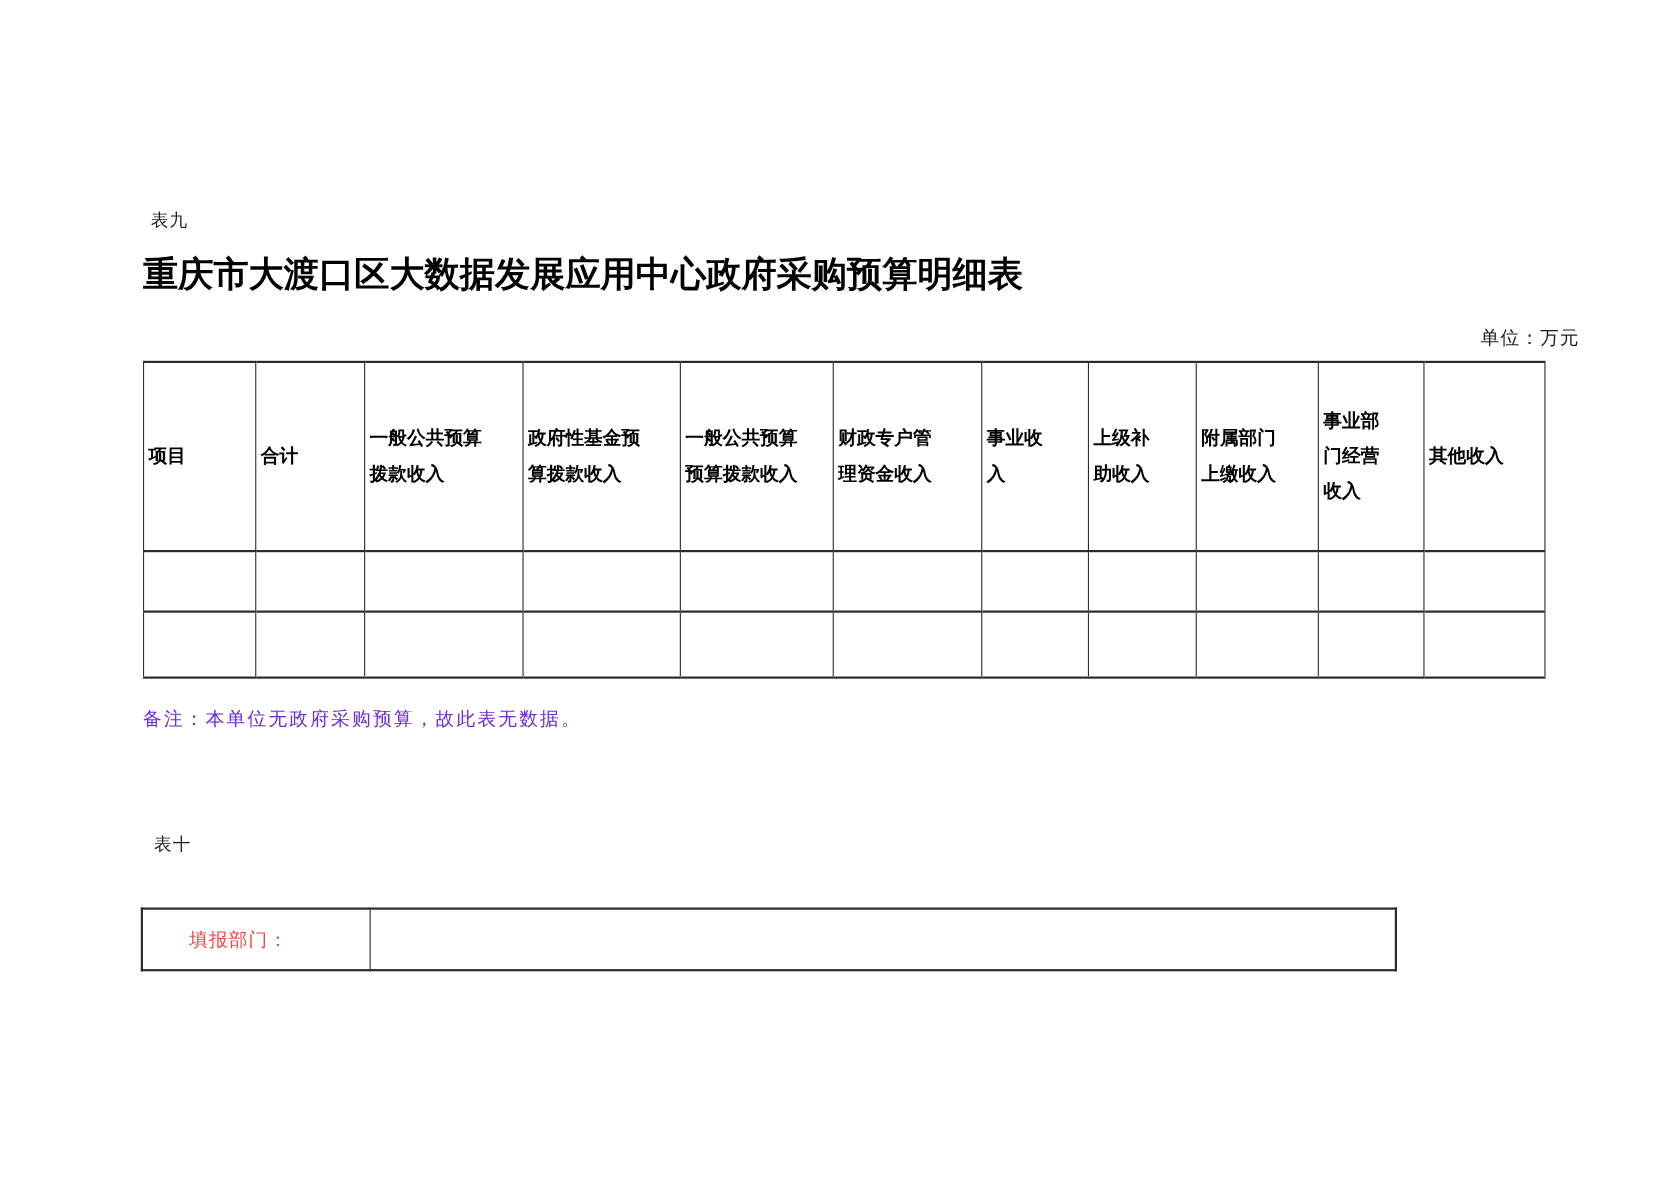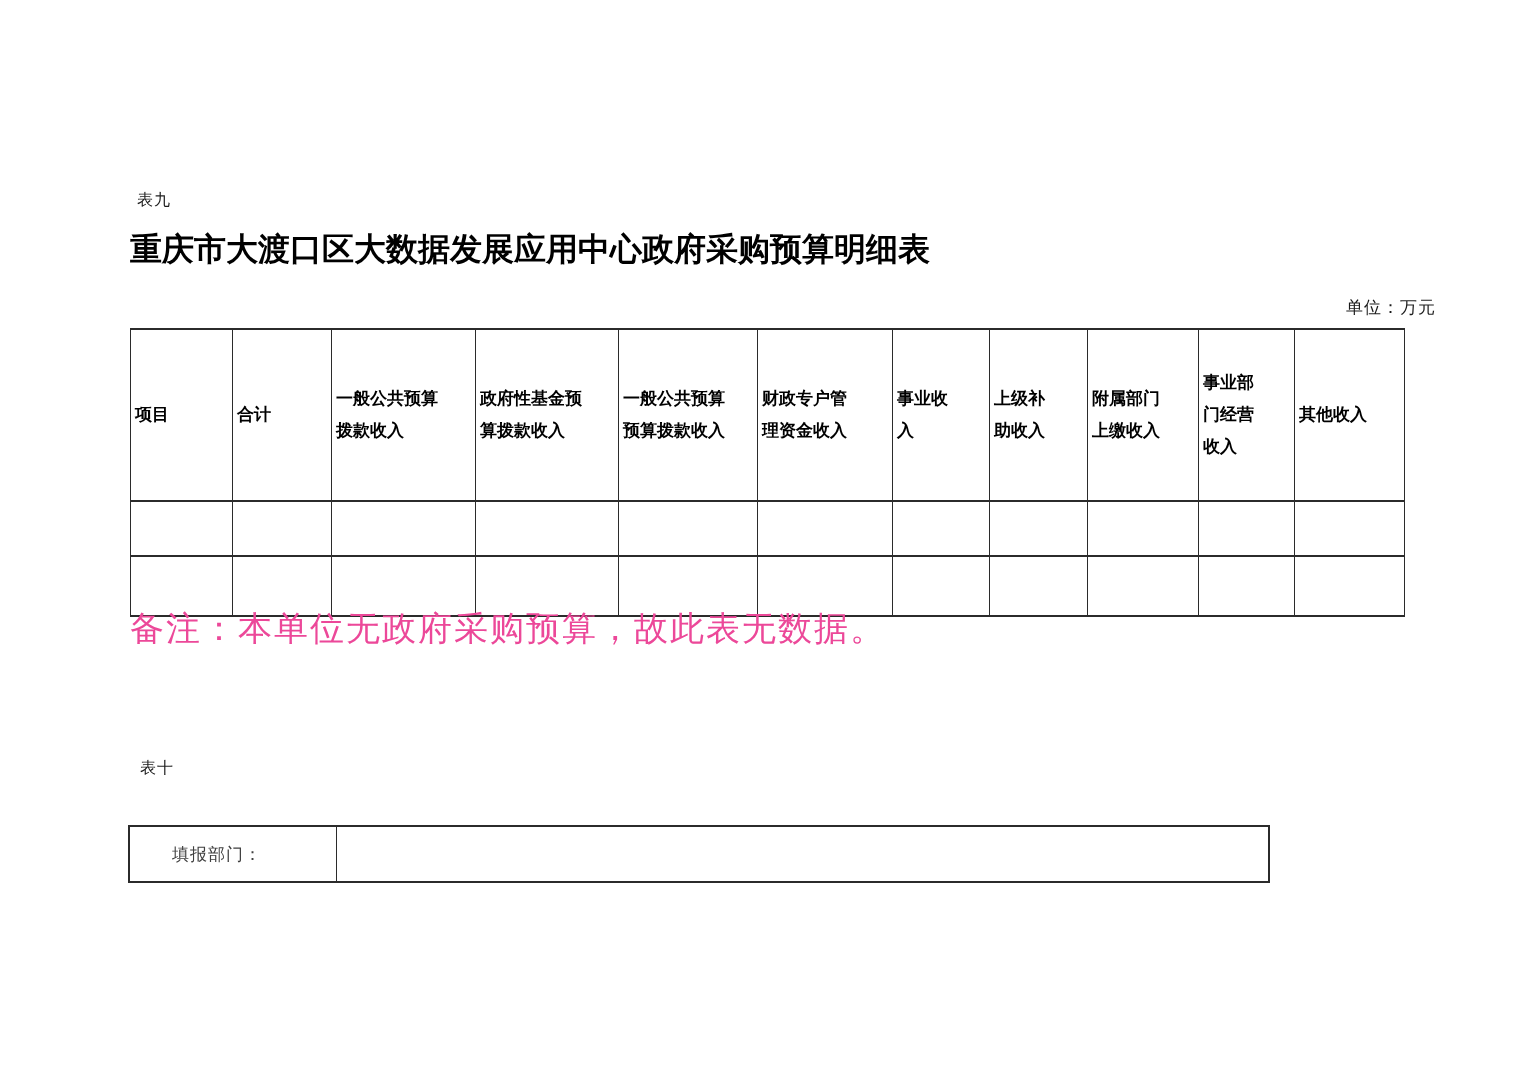--- a/index.html
+++ b/index.html
@@ -83,31 +83,31 @@
   }
   table.perf td {
     border: 1px solid #2b2b2b;
     height: 52px;
     vertical-align: middle;
   }
   table.perf { border: 2px solid #2b2b2b; }
   table.perf td.dept-label {
     font-size: 17px;
     letter-spacing: 1px;
-    color: #404040;
+    color: #ef4444;
     padding-left: 42px;
   }
 
   #note9 {
     position: absolute;
     left: 130px;
-    top: 606px;
-    font-size: 34px;
+    top: 642px;
+    font-size: 17px;
     letter-spacing: 2px;
-    color: #ec4899;
+    color: #6d28d9;
   }
 </style>
 </head>
 <body>
 
 <div class="page">
 
   <div id="tag9" class="tag-label">表九</div>
 
   <h1 id="title9" class="doc-title">重庆市大渡口区大数据发展应用中心政府采购预算明细表</h1>

